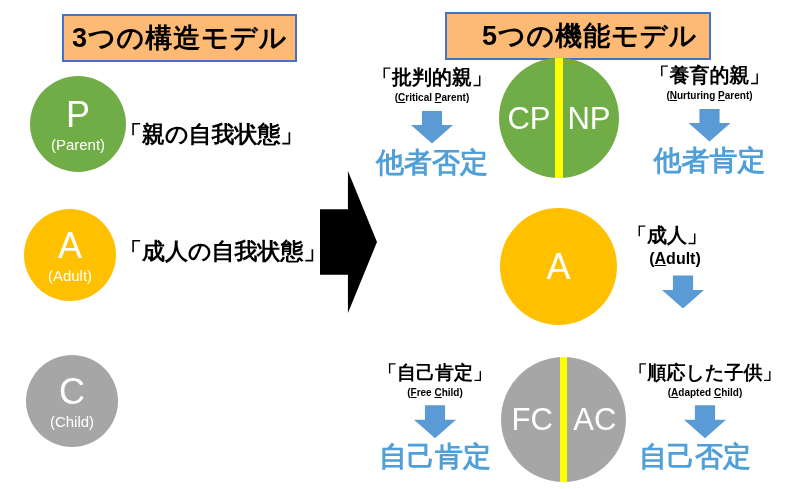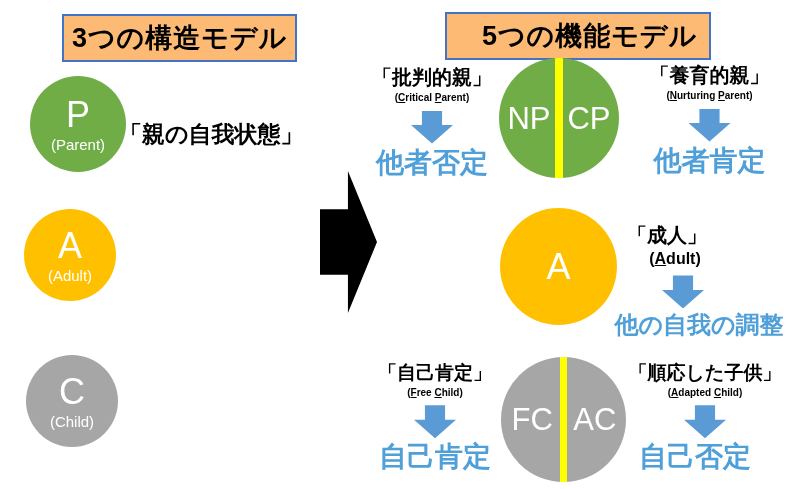--- a/index.html
+++ b/index.html
@@ -95,35 +95,36 @@
   <div class="circle c-p">
     <span class="big-letter">P</span>
     <span class="sub-name">(Parent)</span>
   </div>
   <div class="ego-label lab-1">「親の自我状態」</div>
 
   <div class="circle c-a-l">
     <span class="big-letter">A</span>
     <span class="sub-name">(Adult)</span>
   </div>
+  <div class="ego-label lab-2">「成人の自我状態」</div>
 
   <div class="circle c-c">
     <span class="big-letter">C</span>
     <span class="sub-name">(Child)</span>
   </div>
 
   <div class="big-arrow"></div>
 
   <div class="title-box right">
     <span>5つの機能モデル</span>
   </div>
 
   <div class="circle c-cpnp">
+    <span class="half mid-letter">CP</span>
     <span class="half mid-letter">NP</span>
-    <span class="half mid-letter">CP</span>
   </div>
 
   <div class="fn-block b-critical">
     <div class="jp-line">「批判的親」</div>
     <div class="en-line"><span>(</span><span class="u">C</span><span>ritical </span><span class="u">P</span><span>arent)</span></div>
     <div class="down-arrow"></div>
     <div class="result-line">他者否定</div>
   </div>
 
   <div class="fn-block b-nurturing">
@@ -134,21 +135,20 @@
   </div>
 
   <div class="circle c-a-r">
     <span class="big-letter">A</span>
   </div>
 
   <div class="fn-block b-adult">
     <div class="jp-line">「成人」</div>
     <div class="en-line"><span>(</span><span class="u">A</span><span>dult)</span></div>
     <div class="down-arrow"></div>
-    <div class="result-line">他の自我の調整</div>
   </div>
 
   <div class="circle c-fcac">
     <span class="half mid-letter">FC</span>
     <span class="half mid-letter">AC</span>
   </div>
 
   <div class="fn-block b-free">
     <div class="jp-line">「自己肯定」</div>
     <div class="en-line"><span>(</span><span class="u">F</span><span>ree </span><span class="u">C</span><span>hild)</span></div>

